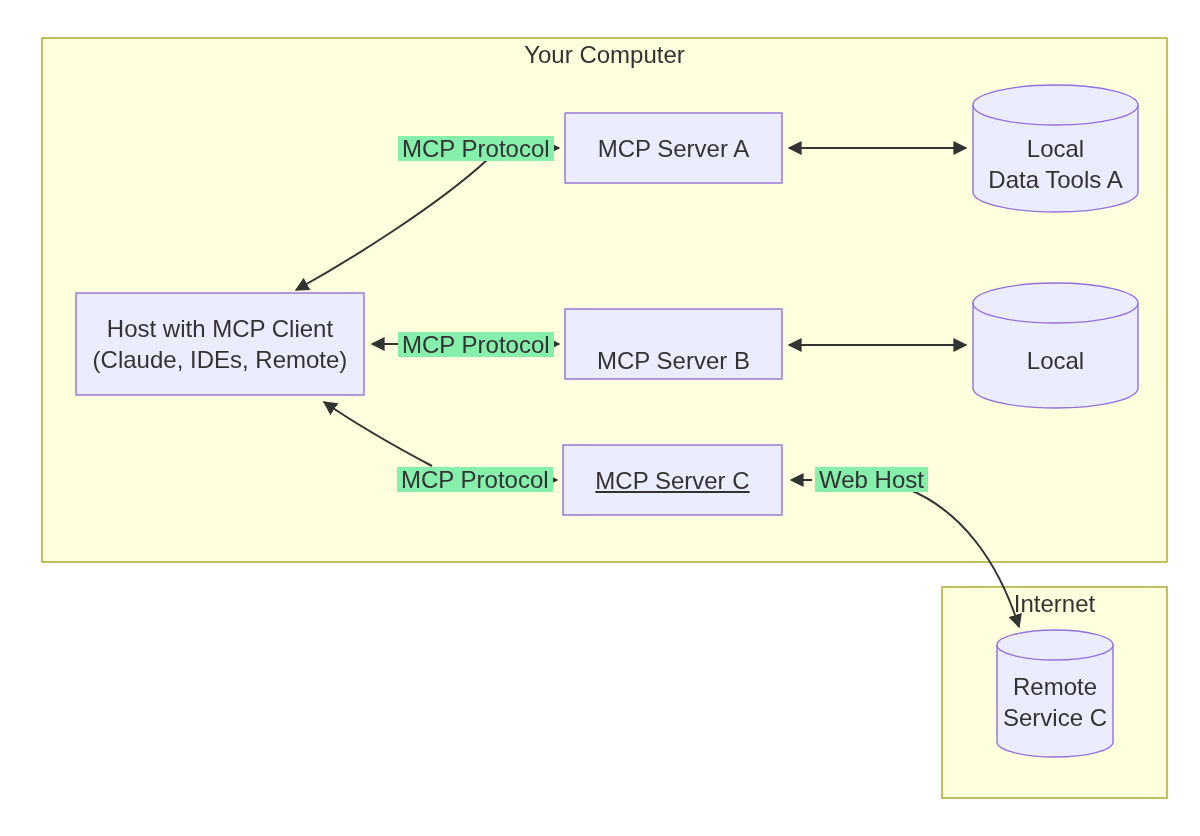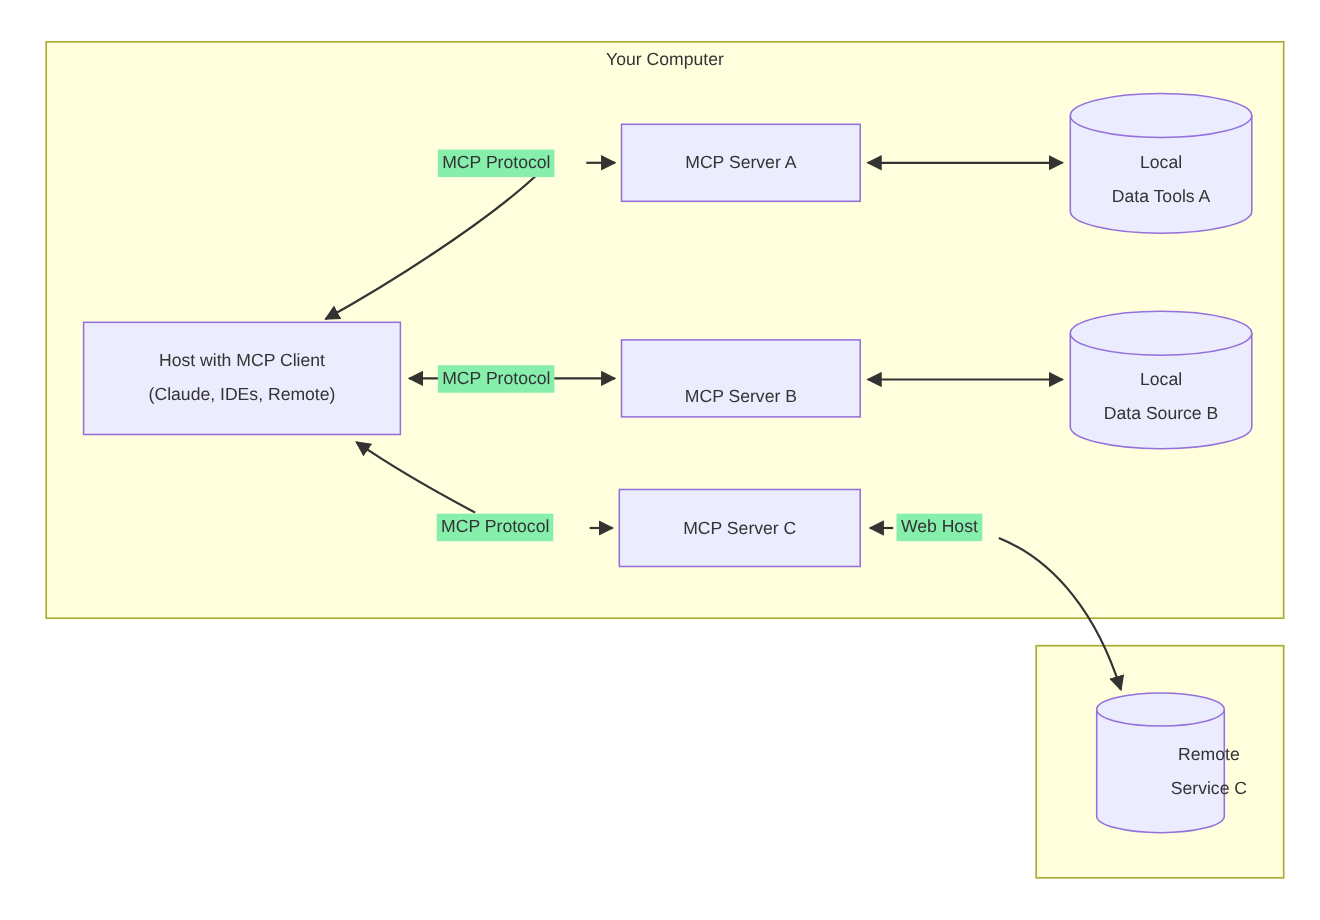--- a/index.html
+++ b/index.html
@@ -17,21 +17,21 @@
     color: #333333;
   }
   .stage svg {
     position: absolute;
     left: 0;
     top: 0;
   }
   .txt {
     position: absolute;
     color: #333333;
-    font-size: 16px;
+    font-size: 24px;
     white-space: nowrap;
   }
   .cluster-title {
     text-align: center;
     line-height: 24px;
   }
   .node-label {
     display: flex;
     flex-direction: column;
     align-items: center;
@@ -83,38 +83,38 @@
       <path d="M973,105 L973,192 A82.5,20 0 0 0 1138,192 L1138,105"></path>
       <ellipse cx="1055.5" cy="105" rx="82.5" ry="20"></ellipse>
       <path d="M973,303 L973,388 A82.5,20 0 0 0 1138,388 L1138,303"></path>
       <ellipse cx="1055.5" cy="303" rx="82.5" ry="20"></ellipse>
       <path d="M997,645 L997,742 A58,15 0 0 0 1113,742 L1113,645"></path>
       <ellipse cx="1055" cy="645" rx="58" ry="15"></ellipse>
     </g>
   </svg>
 
   <div class="txt cluster-title" style="left:42px; top:43px; width:1125px;">Your Computer</div>
+  <div class="txt cluster-title" style="left:942px; top:592px; width:225px;">Internet</div>
 
   <div class="txt node-label" style="left:76px; top:293px; width:288px; height:102px;">
     <span>Host with MCP Client</span>
     <span>(Claude, IDEs, Remote)</span>
   </div>
   <div class="txt node-label" style="left:565px; top:113px; width:217px; height:70px;border-radius:30px;">MCP Server A</div>
   <div class="txt node-label" style="left:565px; top:309px; width:217px; height:70px;margin-top:16px;">MCP Server B</div>
-  <div class="txt node-label" style="left:563px; top:445px; width:219px; height:70px;">MCP Server C</div>
+  <div class="txt node-label" style="left:563px; top:445px; width:219px; height:70px;text-decoration:underline;">MCP Server C</div>
 
   <div class="txt node-label" style="left:973px; top:115px; width:165px; height:97px;">
     <span>Local</span>
     <span>Data Tools A</span>
   </div>
   <div class="txt node-label" style="left:973px; top:313px; width:165px; height:95px;">
     <span>Local</span>
-    <span>Data Source B</span>
   </div>
-  <div class="txt node-label" style="left:997px; top:655px; width:116px; height:93px;margin-left:44px;">
+  <div class="txt node-label" style="left:997px; top:655px; width:116px; height:93px;">
     <span>Remote</span>
     <span>Service C</span>
   </div>
 
   <div class="txt edge-label" style="left:398px; top:136px;">MCP Protocol</div>
   <div class="txt edge-label" style="left:398px; top:332px;">MCP Protocol</div>
   <div class="txt edge-label" style="left:397px; top:467px;">MCP Protocol</div>
   <div class="txt edge-label" style="left:815px; top:467px;">Web Host</div>
 
 </div>

